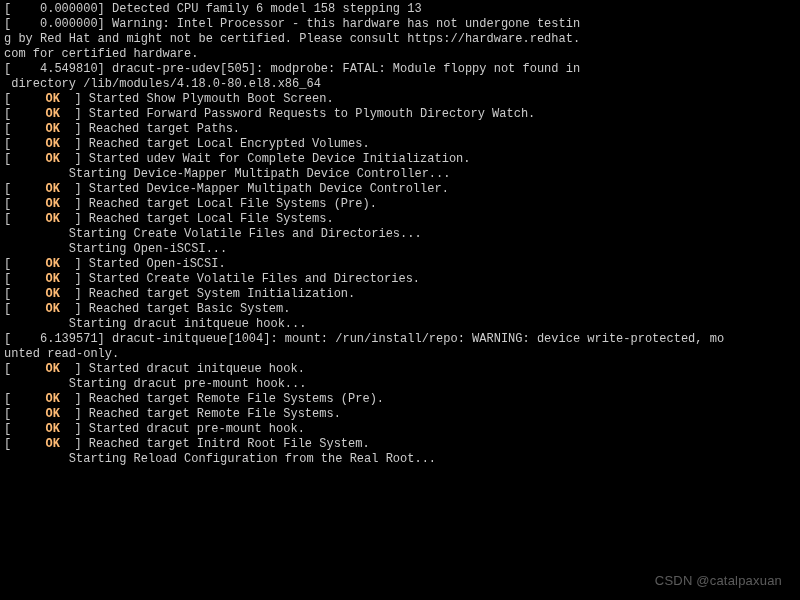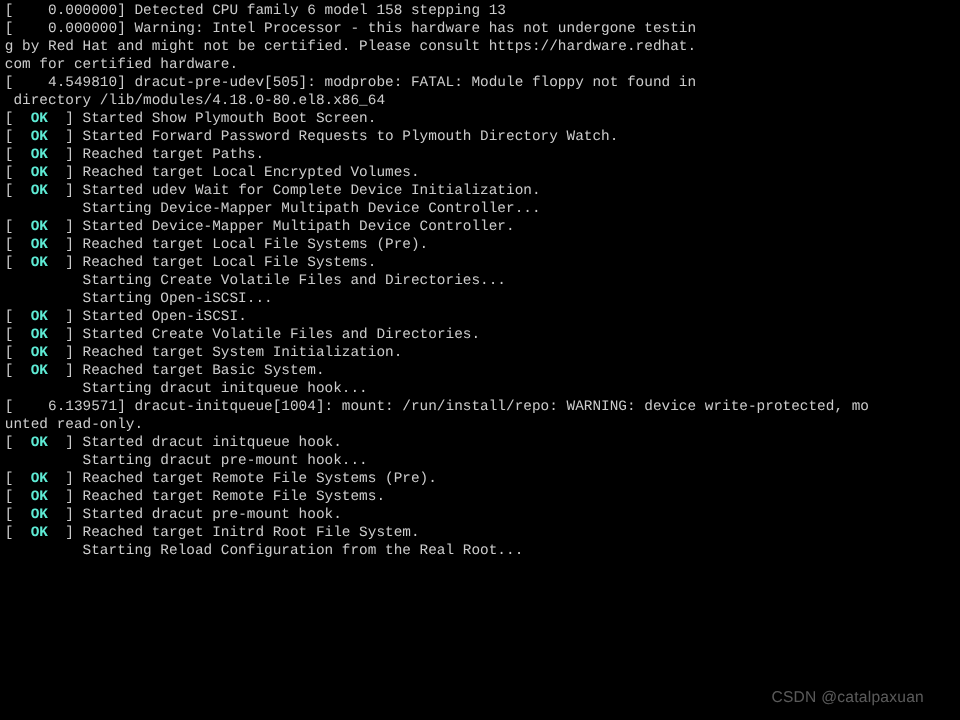--- a/index.html
+++ b/index.html
@@ -19,26 +19,27 @@
       position: relative;
     }
     .terminal {
       padding: 2px 16px 0 4px;
       white-space: pre;
     }
     .line {
       display: block;
     }
     .green {
-      color: #5eead4;
+      color: #fdba74;
       font-weight: bold;
+      margin-left: 20px;
     }
     .watermark {
       position: absolute;
-      right: 30px;
+      right: 18px;
       bottom: 12px;
       color: rgba(200, 200, 200, 0.45);
       font-family: Arial, sans-serif;
       font-size: 13px;
       letter-spacing: 0.2px;
     }
   </style>
 </head>
 <body>
 

